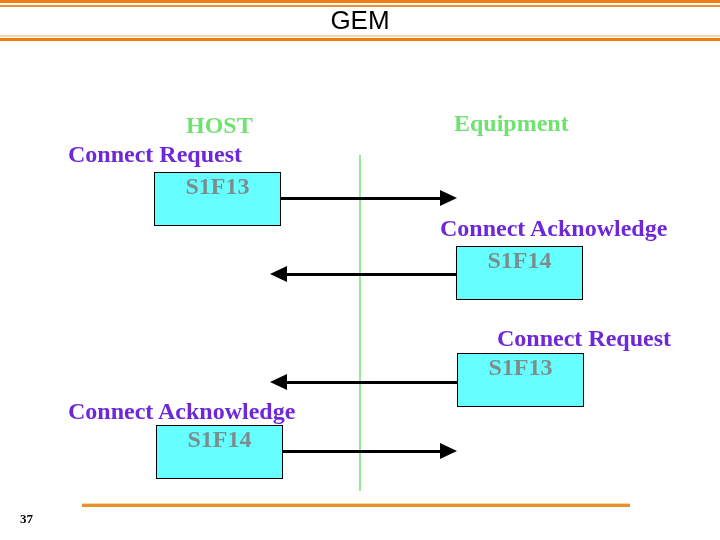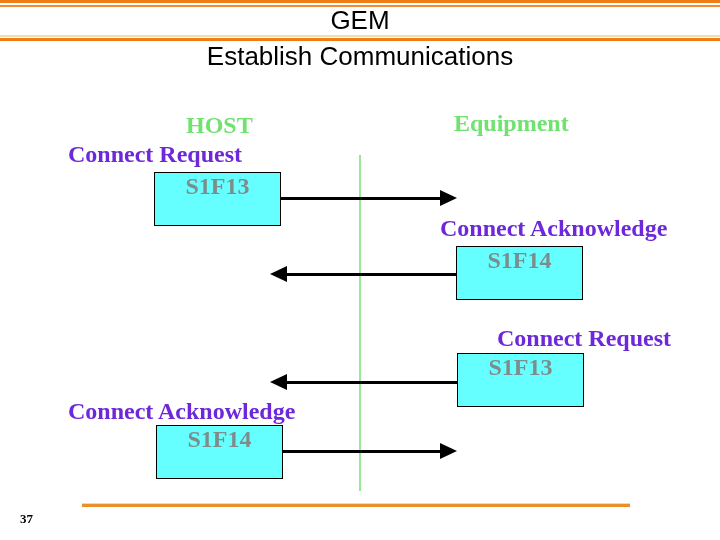--- a/index.html
+++ b/index.html
@@ -74,21 +74,20 @@
 </head>
 <body>
 
 <div class="slide">
 
   <div class="bar bar-top-thick"></div>
   <div class="bar bar-top-thin"></div>
   <div class="title-line title-1">GEM</div>
   <div class="bar bar-mid-light"></div>
   <div class="bar bar-mid-thick"></div>
-  <div class="title-line title-2">Establish Communications</div>
 
   <div class="col-header host-header">HOST</div>
   <div class="col-header equipment-header">Equipment</div>
 
   <div class="lifeline"></div>
 
   <div class="msg-label msg1-label">Connect Request</div>
   <div class="msg-box box1">
     <span>S1F13</span>
   </div>

